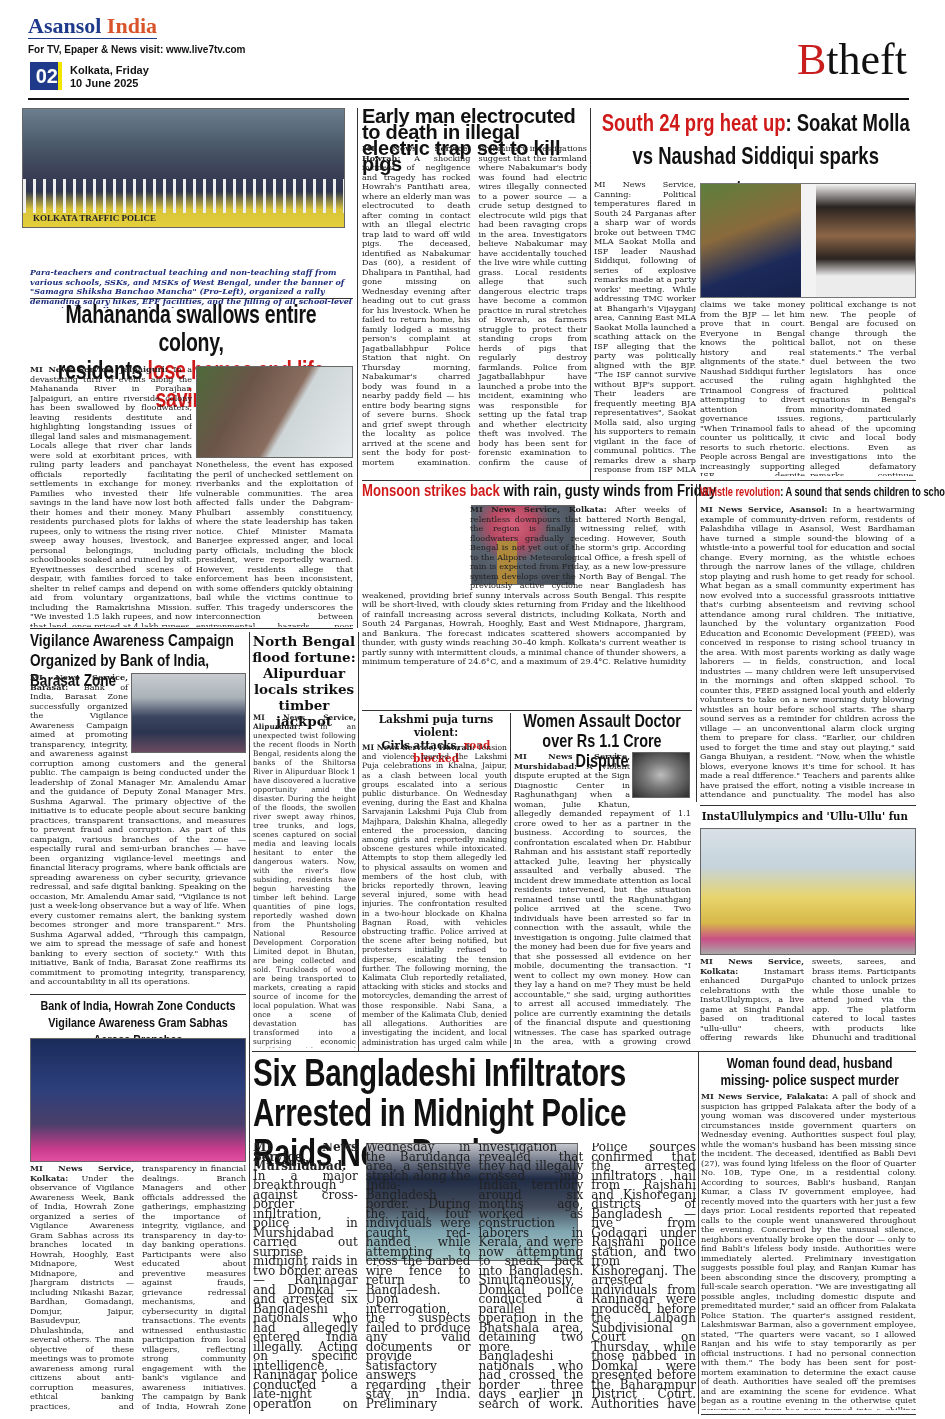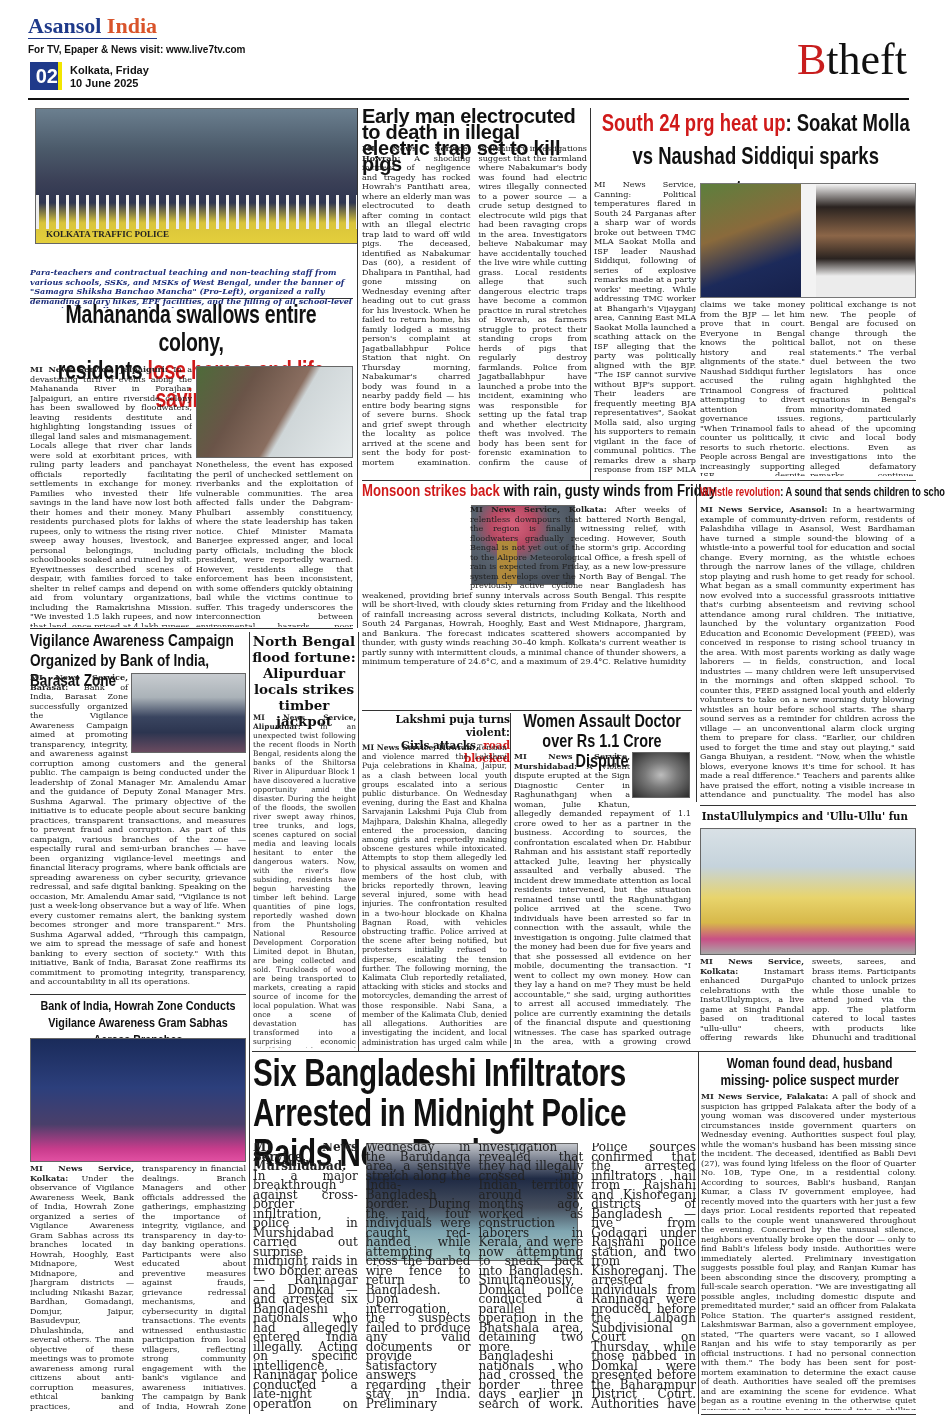--- a/index.html
+++ b/index.html
@@ -29,21 +29,21 @@
 <div class="abs masthead-title"><span>Asansol </span><span class="accent">India</span></div>
 <div class="abs tagline">For TV, Epaper &amp; News visit: www.live7tv.com</div>
 <div class="abs pageno">02</div>
 <div class="abs dateline">
     <div>Kolkata, Friday</div>
     <div>10 June 2025</div>
   </div>
 <div class="abs section"><span class="cap">B</span><span>theft</span></div>
 <div class="abs rule"></div>
 
-<div class="abs photo" style="left:35px;top:108px;width:323px;height:136px;background:linear-gradient(180deg,#6b7f8f 0%,#4b5a6a 30%,#3a3f56 55%,#2f3650 70%,#d9c43a 85%,#e4cf3c 100%)">
+<div class="abs photo" style="left:22px;top:108px;width:323px;height:120px;background:linear-gradient(180deg,#6b7f8f 0%,#4b5a6a 30%,#3a3f56 55%,#2f3650 70%,#d9c43a 85%,#e4cf3c 100%)">
   <div style="position:absolute;left:0;right:0;bottom:14px;height:34px;background:repeating-linear-gradient(90deg,#eee 0 3px,transparent 3px 10px)"></div>
   <div style="position:absolute;left:10px;bottom:4px;font-family:'Liberation Serif',serif;font-size:9px;color:#222;font-weight:bold">KOLKATA TRAFFIC POLICE</div>
 </div>
 <div class="abs caption" style="left:30px;top:268px;width:323px;height:40px;overflow:hidden">Para-teachers and contractual teaching and non-teaching staff from various schools, SSKs, and MSKs of West Bengal, under the banner of "Samagra Shiksha Banchao Mancha" (Pro-Left), organized a rally demanding salary hikes, EPF facilities, and the filling of all school-level vacancies, in Kolkata on Thursday.</div>
 <div class="abs hline" style="left:30px;top:298px;width:323px"></div>
 
 <div class="abs" style="left:32px;top:300px;width:320px;font-family:'Liberation Sans',sans-serif;font-weight:bold;font-size:25px;line-height:28px;text-align:center;transform:scaleX(0.78);transform-origin:center top;width:410px;left:-14px;letter-spacing:-0.3px">
   <div>Mahananda swallows entire colony,</div>
   <div><span>residents </span><span class="red">lose homes and life savings</span></div>
 </div>
@@ -103,21 +103,21 @@
 </div>
 <div class="abs vline" style="left:249px;top:632px;height:420px"></div>
 
 <div class="abs" style="left:252px;top:633px;width:104px;font-family:'DejaVu Serif',serif;font-weight:bold;font-size:13.5px;line-height:16px;text-align:center">North Bengal flood fortune: Alipurduar locals strikes timber jackpot</div>
 <div class="abs body" style="left:253px;top:713px;width:103px;height:335px;overflow:hidden;font-size:7.4px;line-height:9px">
   <b>MI News Service, Alipurduar:</b> <span>In an unexpected twist following the recent floods in North Bengal, residents along the banks of the Shiltorsa River in Alipurduar Block 1 have discovered a lucrative opportunity amid the disaster. During the height of the floods, the swollen river swept away rhinos, tree trunks, and logs, scenes captured on social media and leaving locals hesitant to enter the dangerous waters. Now, with the river's flow subsiding, residents have begun harvesting the timber left behind. Large quantities of pine logs, reportedly washed down from the Phuntsholing National Resource Development Corporation Limited depot in Bhutan, are being collected and sold. Truckloads of wood are being transported to markets, creating a rapid source of income for the local population. What was once a scene of devastation has transformed into a surprising economic windfall, with several locals reportedly earning lakhs by turning the river's remains into a profitable enterprise. The Shiltorsa River, after wreaking havoc, has become an unlikely source of wealth for communities along its banks.</span>
 </div>
 <div class="abs vline" style="left:358px;top:632px;height:420px"></div>
 <div class="abs hline" style="left:362px;top:710px;width:330px"></div>
 
-<div class="abs" style="left:362px;top:713px;width:148px;font-family:'DejaVu Serif',serif;font-weight:bold;font-size:10.5px;line-height:13px;text-align:right">
+<div class="abs" style="left:362px;top:713px;width:148px;font-family:'DejaVu Serif',serif;font-weight:bold;font-size:10.5px;line-height:13px;text-align:center">
   <div>Lakshmi puja turns violent:</div>
   <div><span>Girls attacks, </span><span class="red">road blocked</span></div>
 </div>
 <div class="abs body" style="left:362px;top:743px;width:145px;height:305px;overflow:hidden;font-size:7.6px;line-height:9.2px">
   <b>MI News Service, Howrah:</b> <span>Tension and violence marred the Lakshmi Puja celebrations in Khalna, Jaipur, as a clash between local youth groups escalated into a serious public disturbance. On Wednesday evening, during the East and Khalna Sarvajanin Lakshmi Puja Club from Majhpara, Dakshin Khalna, allegedly entered the procession, dancing among girls and reportedly making obscene gestures while intoxicated. Attempts to stop them allegedly led to physical assaults on women and members of the host club, with bricks reportedly thrown, leaving several injured, some with head injuries. The confrontation resulted in a two-hour blockade on Khalna Bagnan Road, with vehicles obstructing traffic. Police arrived at the scene after being notified, but protesters initially refused to disperse, escalating the tension further. The following morning, the Kalimata Club reportedly retaliated, attacking with sticks and stocks and motorcycles, demanding the arrest of those responsible. Nabi Sana, a member of the Kalimata Club, denied all allegations. Authorities are investigating the incident, and local administration has urged calm while ensuring law and order. This incident underscores growing concerns over festival-related violence and the safety of women and children during public celebrations.</span>
 </div>
 <div class="abs vline" style="left:510px;top:713px;height:335px"></div>
 
 <div class="abs" style="left:514px;top:711px;width:220px;font-family:'Liberation Sans',sans-serif;font-weight:bold;font-size:18px;line-height:20px;text-align:center;transform:scaleX(0.8);transform-origin:left top">Women Assault Doctor over Rs 1.1 Crore Dispute</div>
 <div class="abs photo" style="left:632px;top:752px;width:58px;height:46px;background:radial-gradient(ellipse at 50% 50%,#bdbdbd 0%,#7a7a7a 40%,#2c2c2c 100%)"></div>

